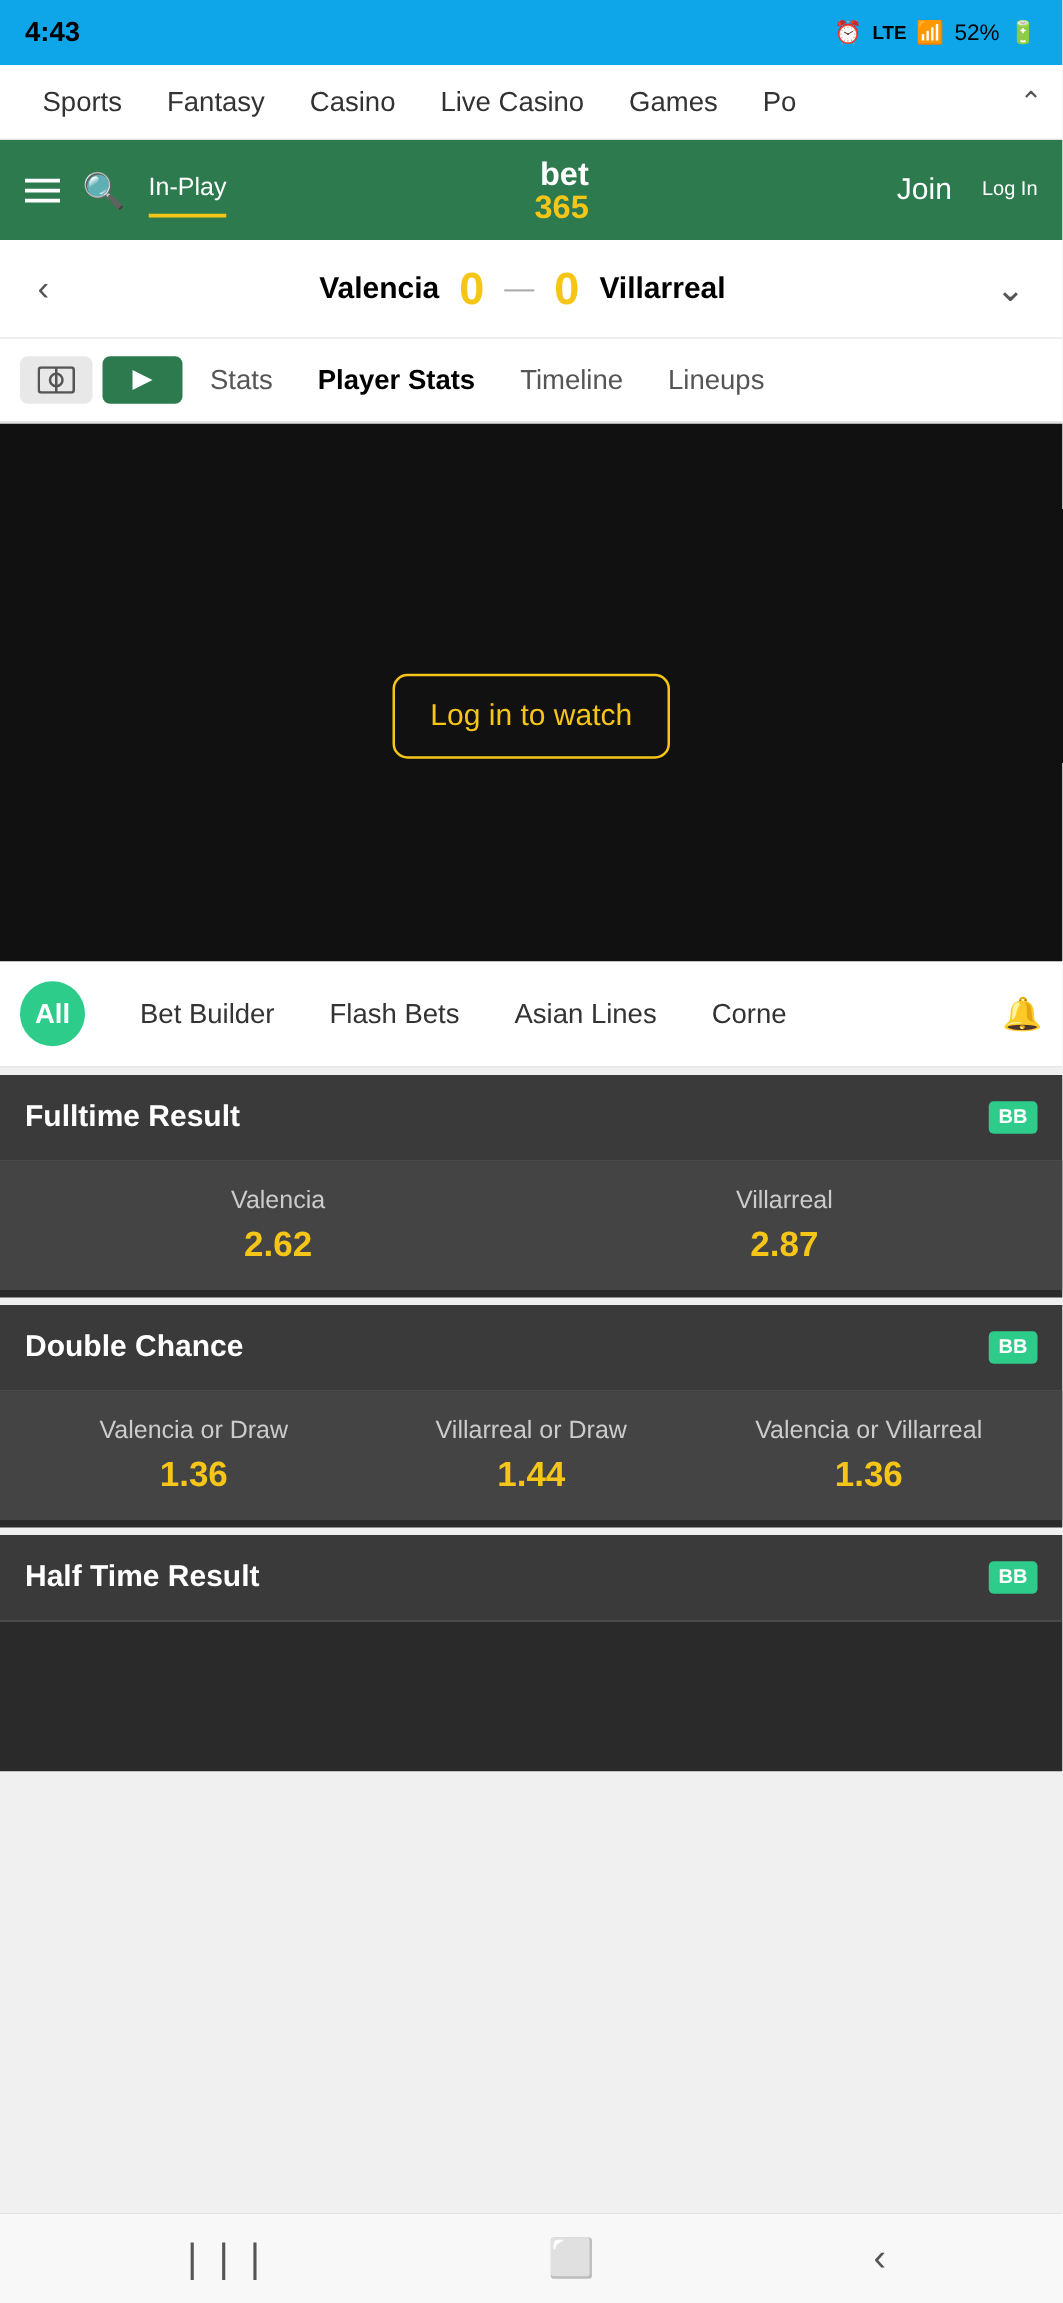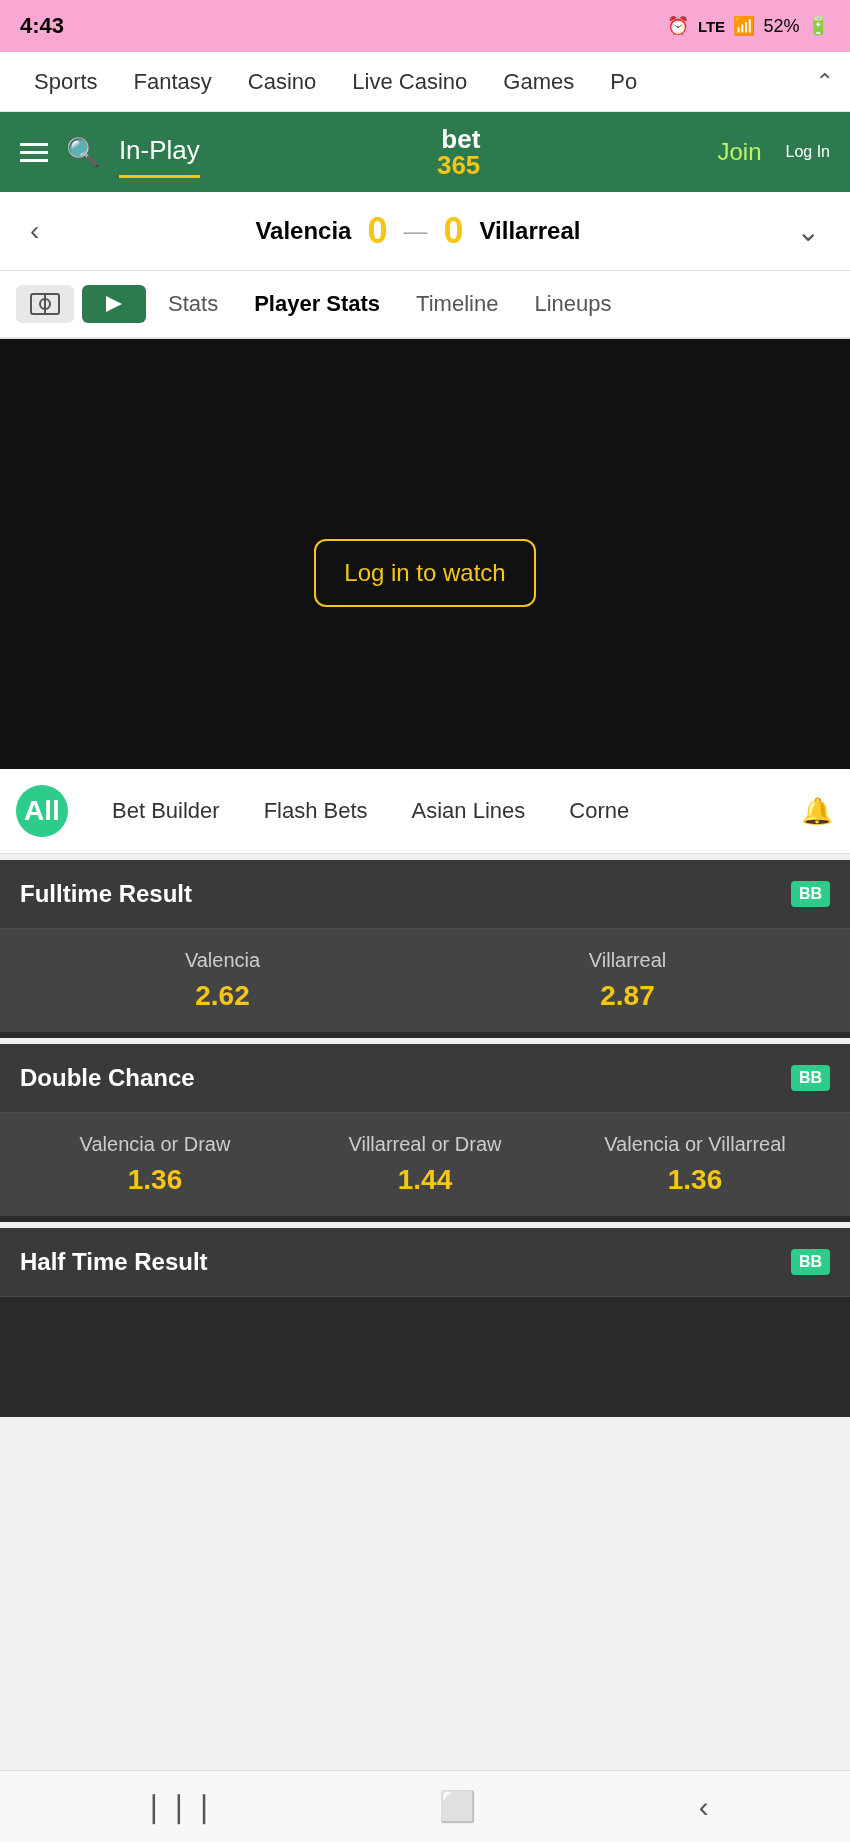--- a/index.html
+++ b/index.html
@@ -7,21 +7,21 @@
     body {
       width: 850px;
       min-height: 1842px;
       font-family: -apple-system, BlinkMacSystemFont, 'Segoe UI', Arial, sans-serif;
       background: #f0f0f0;
       overflow-x: hidden;
     }
 
     
     .status-bar {
-      background: #f9a8d4;
+      background: #0ea5e9;
       display: flex;
       justify-content: space-between;
       align-items: center;
       padding: 10px 20px;
       height: 52px;
     }
     .status-time {
       font-size: 22px;
       font-weight: 600;
       color: #000;
@@ -82,21 +82,21 @@
       height: 3px;
       background: #fff;
       display: block;
     }
     .search-icon {
       font-size: 28px;
       color: #fff;
       cursor: pointer;
     }
     .inplay-btn {
-      font-size: 26px;
+      font-size: 20px;
       color: #fff;
       position: relative;
       padding-bottom: 4px;
     }
     .inplay-btn::after {
       content: '';
       position: absolute;
       bottom: -8px;
       left: 0;
       right: 0;
@@ -120,21 +120,21 @@
       color: #f5c518;
       line-height: 1;
     }
     .header-right {
       display: flex;
       align-items: center;
       gap: 24px;
     }
     .join-btn {
       font-size: 24px;
-      color: #bef264;
+      color: #ffffff;
       cursor: pointer;
     }
     .login-btn {
       font-size: 16px;
       color: #fff;
       cursor: pointer;
     }
 
     
     .match-header {
@@ -240,21 +240,21 @@
       display: flex;
       align-items: center;
       padding: 16px 16px;
       gap: 24px;
       border-bottom: 1px solid #ddd;
       overflow: hidden;
     }
     .filter-all-btn {
       background: #2ecc8a;
       color: #fff;
-      font-size: 28px;
+      font-size: 22px;
       font-weight: 700;
       border-radius: 50%;
       width: 52px;
       height: 52px;
       display: flex;
       align-items: center;
       justify-content: center;
       cursor: pointer;
       flex-shrink: 0;
     }

